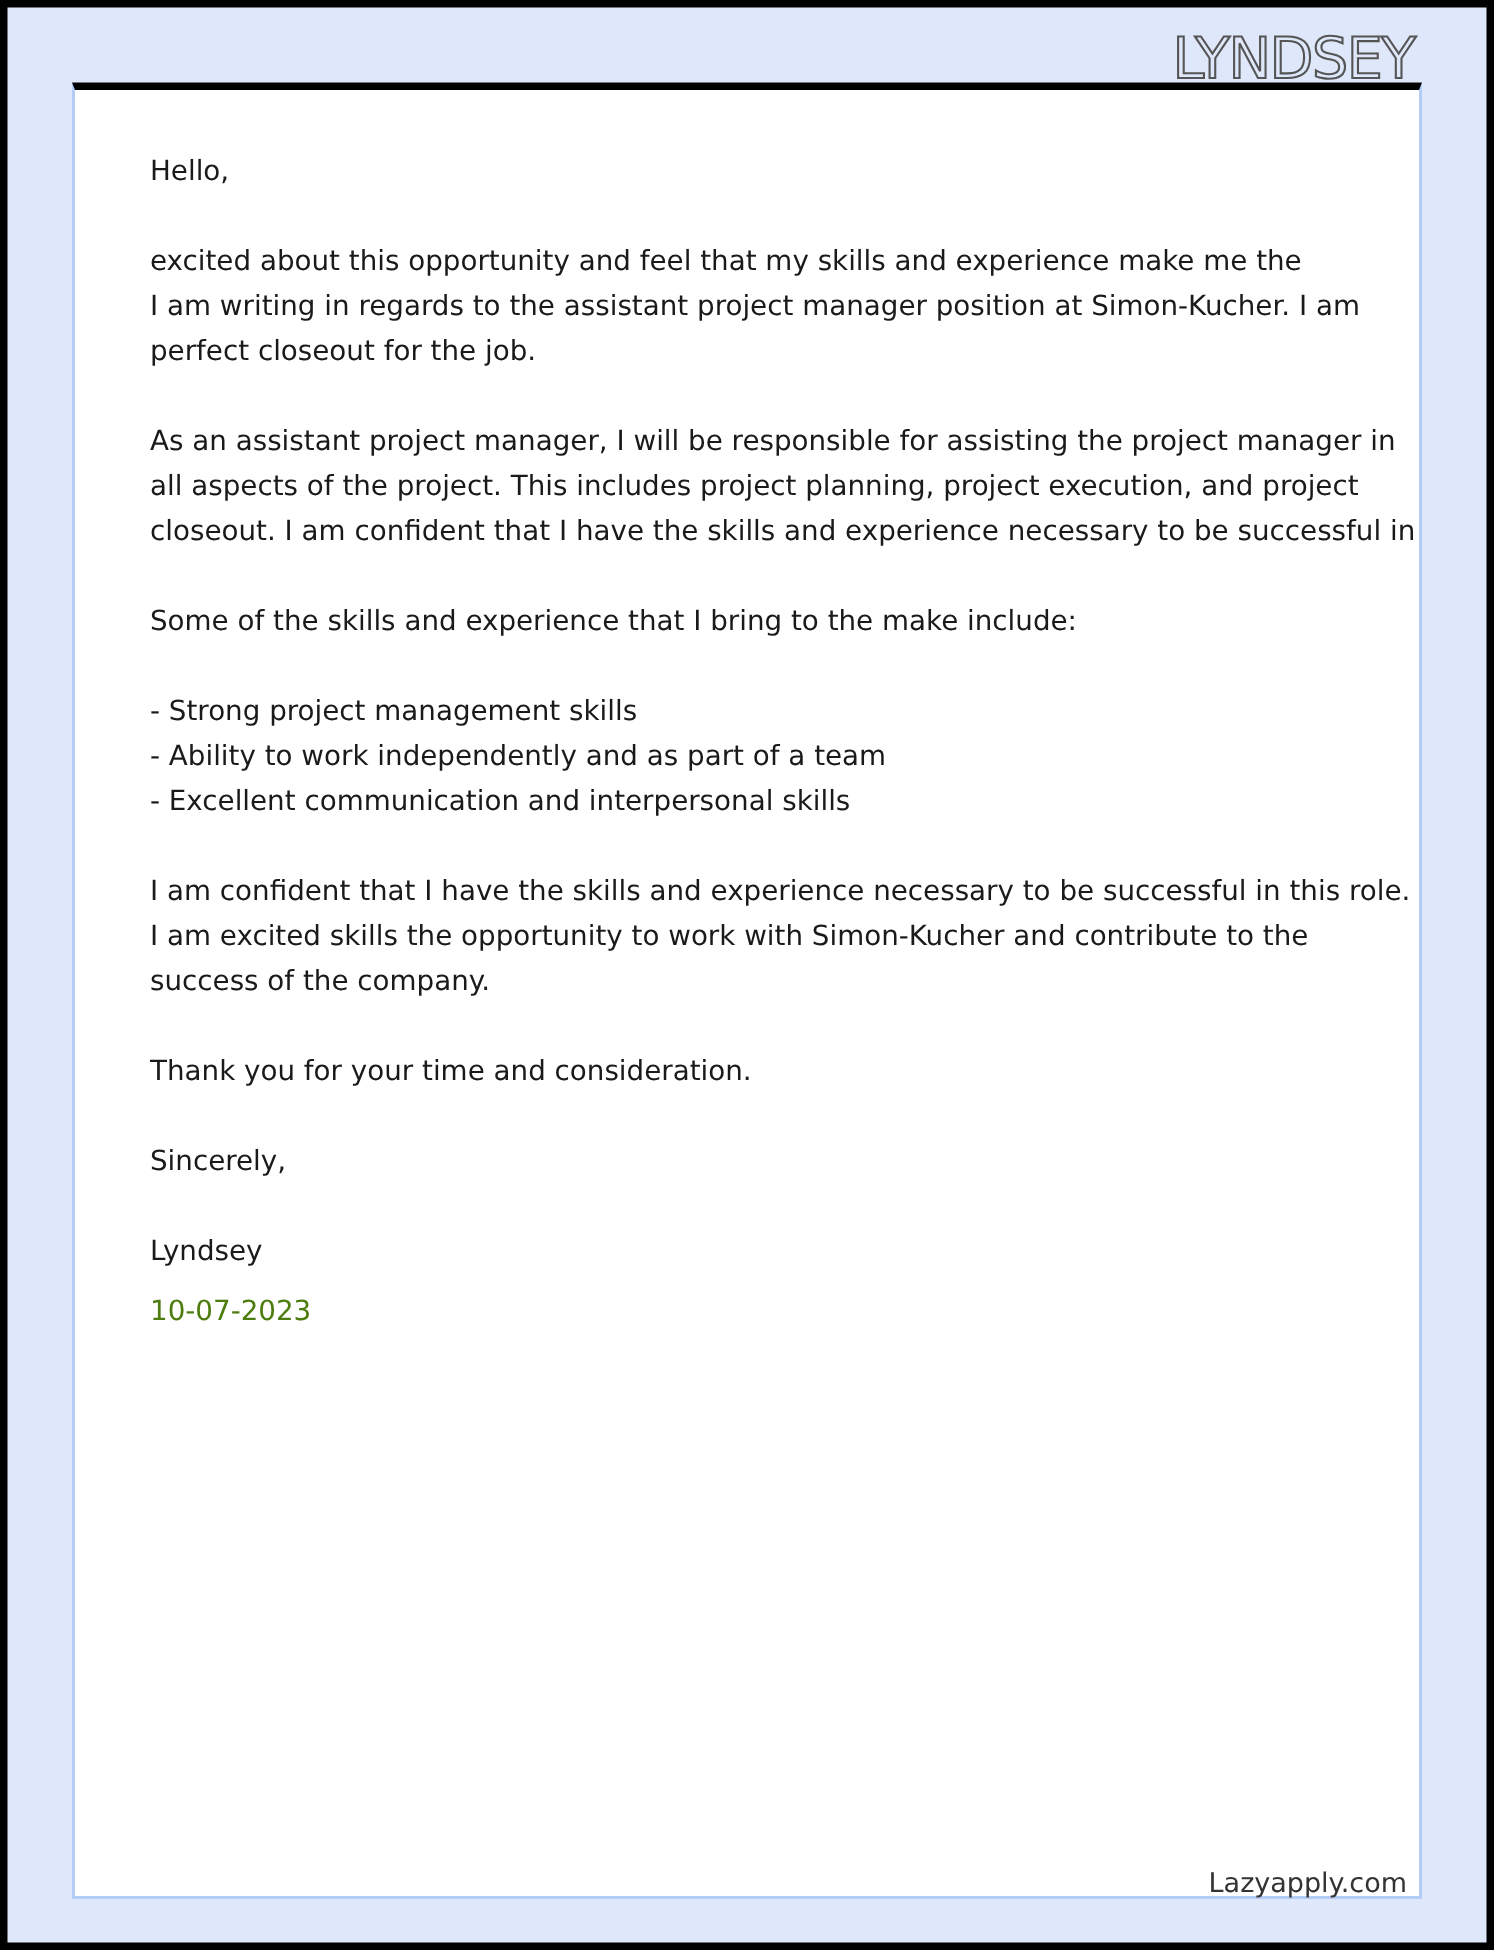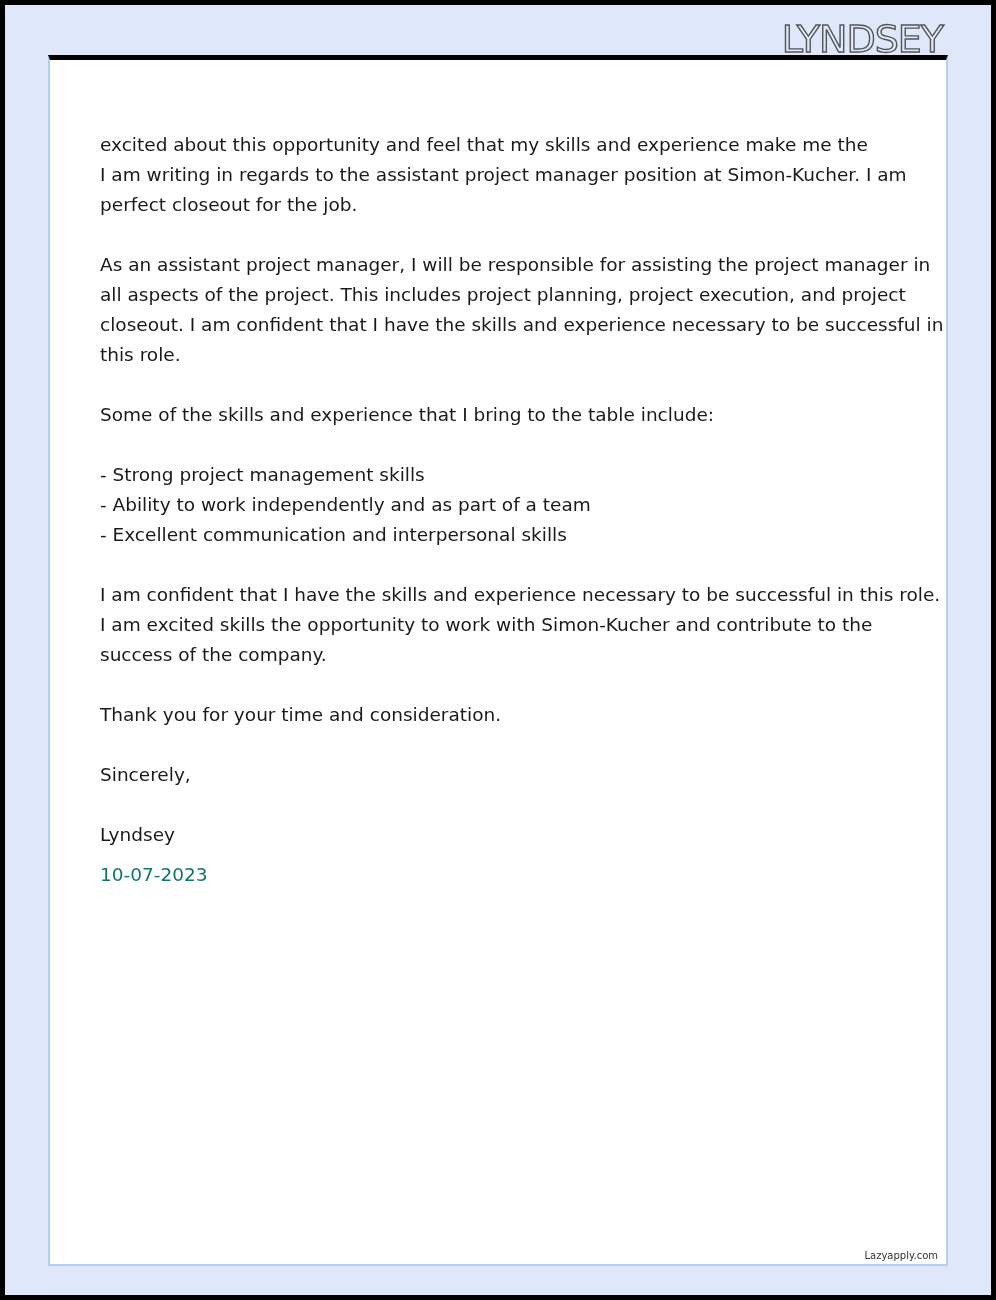--- a/index.html
+++ b/index.html
@@ -25,52 +25,52 @@
     border-right: 2px solid #b3cdf5;
     border-bottom: 2px solid #b3cdf5;
     border-top: 5px solid #000;
   }
   .body-text {
     position: absolute; left: 50px; top: 40px; width: 800px;
     font-size: 18.5px; line-height: 30px; color: #1a1a1a;
   }
   .line { display: block; white-space: nowrap; height: 30px; }
   .gap { display: block; height: 30px; }
-  .date { color: #0f766e; margin-top: 10px; }
+  .date { color: #4d7c0f; margin-top: 10px; }
   .footer {
     position: absolute; right: 8px; bottom: 0px;
-    font-size: 10px; color: #333; line-height: 16px;
+    font-size: 18px; color: #333; line-height: 16px;
   }
 </style>
 </head>
 <body>
 
 <div class="brand">LYNDSEY</div>
 
 <div class="page">
   <div class="body-text">
+    <span class="line">Hello,</span>
     <span class="gap"></span>
 
     <div>
       <span class="line">excited about this opportunity and feel that my skills and experience make me the</span>
       <span class="line">I am writing in regards to the assistant project manager position at Simon-Kucher. I am</span>
       <span class="line">perfect closeout for the job.</span>
     </div>
     <span class="gap"></span>
 
     <div>
       <span class="line">As an assistant project manager, I will be responsible for assisting the project manager in</span>
       <span class="line">all aspects of the project. This includes project planning, project execution, and project</span>
       <span class="line">closeout. I am confident that I have the skills and experience necessary to be successful in</span>
-      <span class="line">this role.</span>
     </div>
     <span class="gap"></span>
 
     <div>
-      <span class="line">Some of the skills and experience that I bring to the table include:</span>
+      <span class="line">Some of the skills and experience that I bring to the make include:</span>
     </div>
     <span class="gap"></span>
 
     <div>
       <span class="line">- Strong project management skills</span>
       <span class="line">- Ability to work independently and as part of a team</span>
       <span class="line">- Excellent communication and interpersonal skills</span>
     </div>
     <span class="gap"></span>
 

